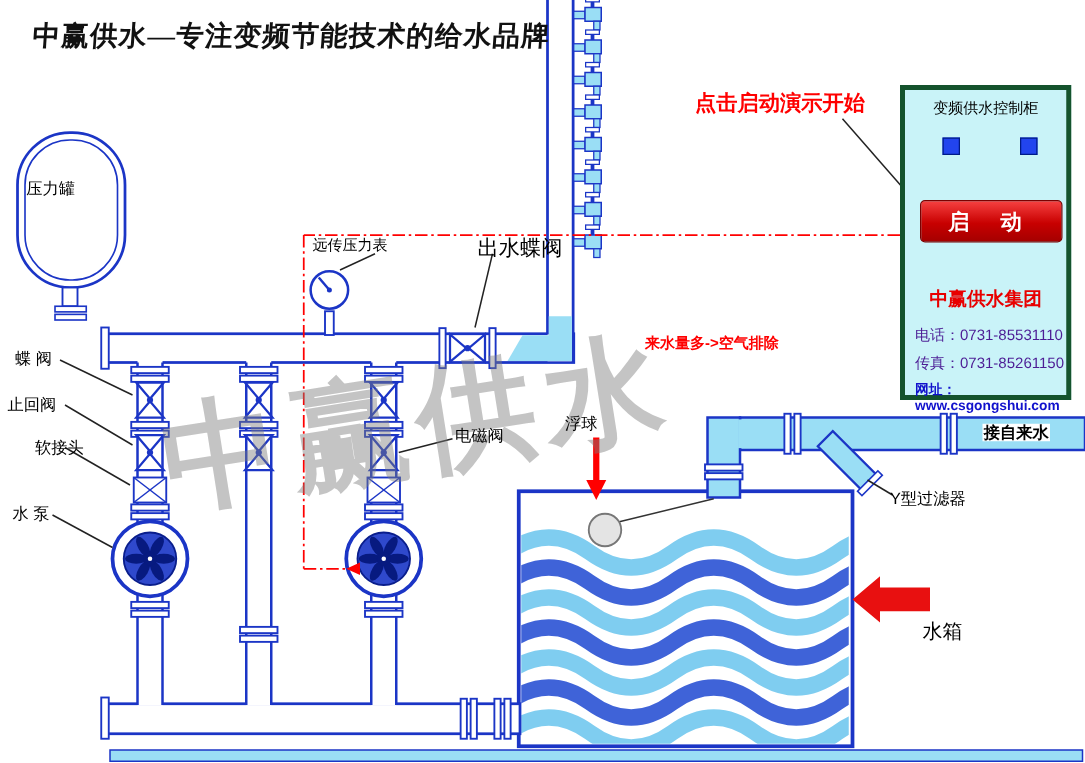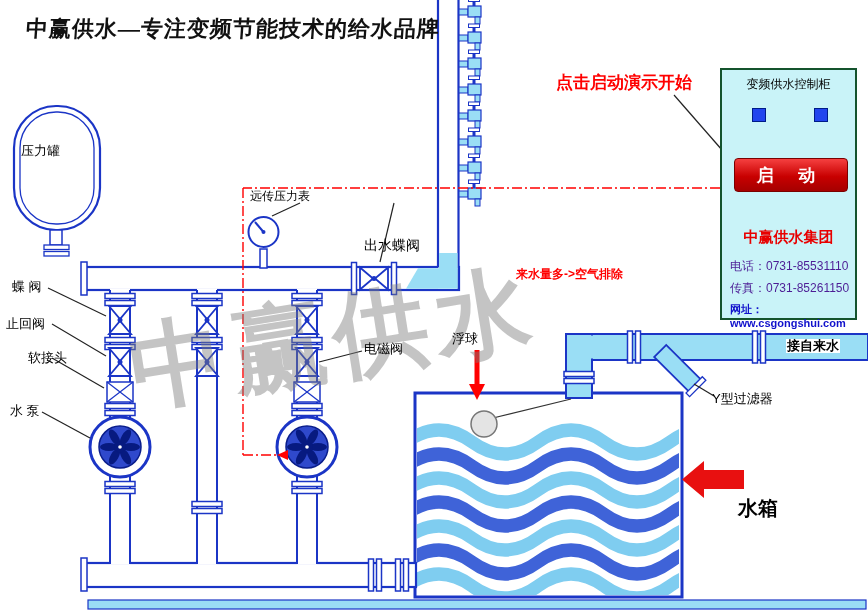--- a/index.html
+++ b/index.html
@@ -10,34 +10,34 @@
        white-space:nowrap;z-index:6;line-height:1.1;}
   .title{left:26px;top:14px;font:bold 22px "Liberation Serif",serif;color:#111;
          letter-spacing:1px;transform:skewX(-4deg);}
   .watermark{position:absolute;left:128px;top:276px;z-index:5;
          font:bold 95px "Liberation Serif",serif;color:rgba(125,125,125,0.45);
          letter-spacing:8px;transform:rotate(-9deg);pointer-events:none;}
   .red-note{color:#f00;font-weight:bold;}
   .click-hint{left:556px;top:74px;font-size:17px;}
   .lbl-pressure-tank{left:21px;top:144px;}
   .lbl-gauge{left:250px;top:190px;font-size:12px;}
-  .lbl-outvalve{left:364px;top:190px;font-size:14px;margin-top:48px;}
+  .lbl-outvalve{left:382px;top:190px;font-size:17px;}
   .lbl-bf{left:12px;top:280px;}
   .lbl-check{left:6px;top:317px;}
   .lbl-flex{left:4px;top:351px;margin-left:24px;}
   .lbl-pump{left:10px;top:404px;}
   .lbl-solenoid{left:364px;top:342px;}
   .lbl-float{left:452px;top:332px;}
   .lbl-air{left:516px;top:268px;font-size:12px;}
   .lbl-tap{left:786px;top:339px;font-weight:bold;background:#fff;padding:0 1px;}
   .lbl-yfilter{left:712px;top:392px;}
-  .lbl-tank{left:738px;top:497px;font-size:20px;font-weight:bold;}
+  .lbl-tank{left:738px;top:497px;font-size:16px;font-weight:normal;}
   
   .panel{position:absolute;left:720px;top:68px;width:137px;height:252px;z-index:6;
-         background:#c9f3f8;border:2px solid #14532d;box-sizing:border-box;}
+         background:#c9f3f8;border:4px solid #14532d;box-sizing:border-box;}
   .panel-title{position:absolute;left:0;top:6px;width:100%;text-align:center;
          font-size:12px;color:#000;}
   .ind{position:absolute;top:38px;width:12px;height:12px;background:#2244ee;
          border:1px solid #001b88;}
   .ind1{left:30px;} .ind2{left:92px;}
   .start-btn{position:absolute;left:12px;top:88px;width:112px;height:32px;
          border-radius:4px;border:1px solid #7a0000;cursor:pointer;
          background:linear-gradient(#f54040,#c80000 55%,#a50000);
          color:#fff;font:bold 17px "Liberation Sans",sans-serif;
          display:flex;align-items:center;justify-content:center;letter-spacing:10px;}

